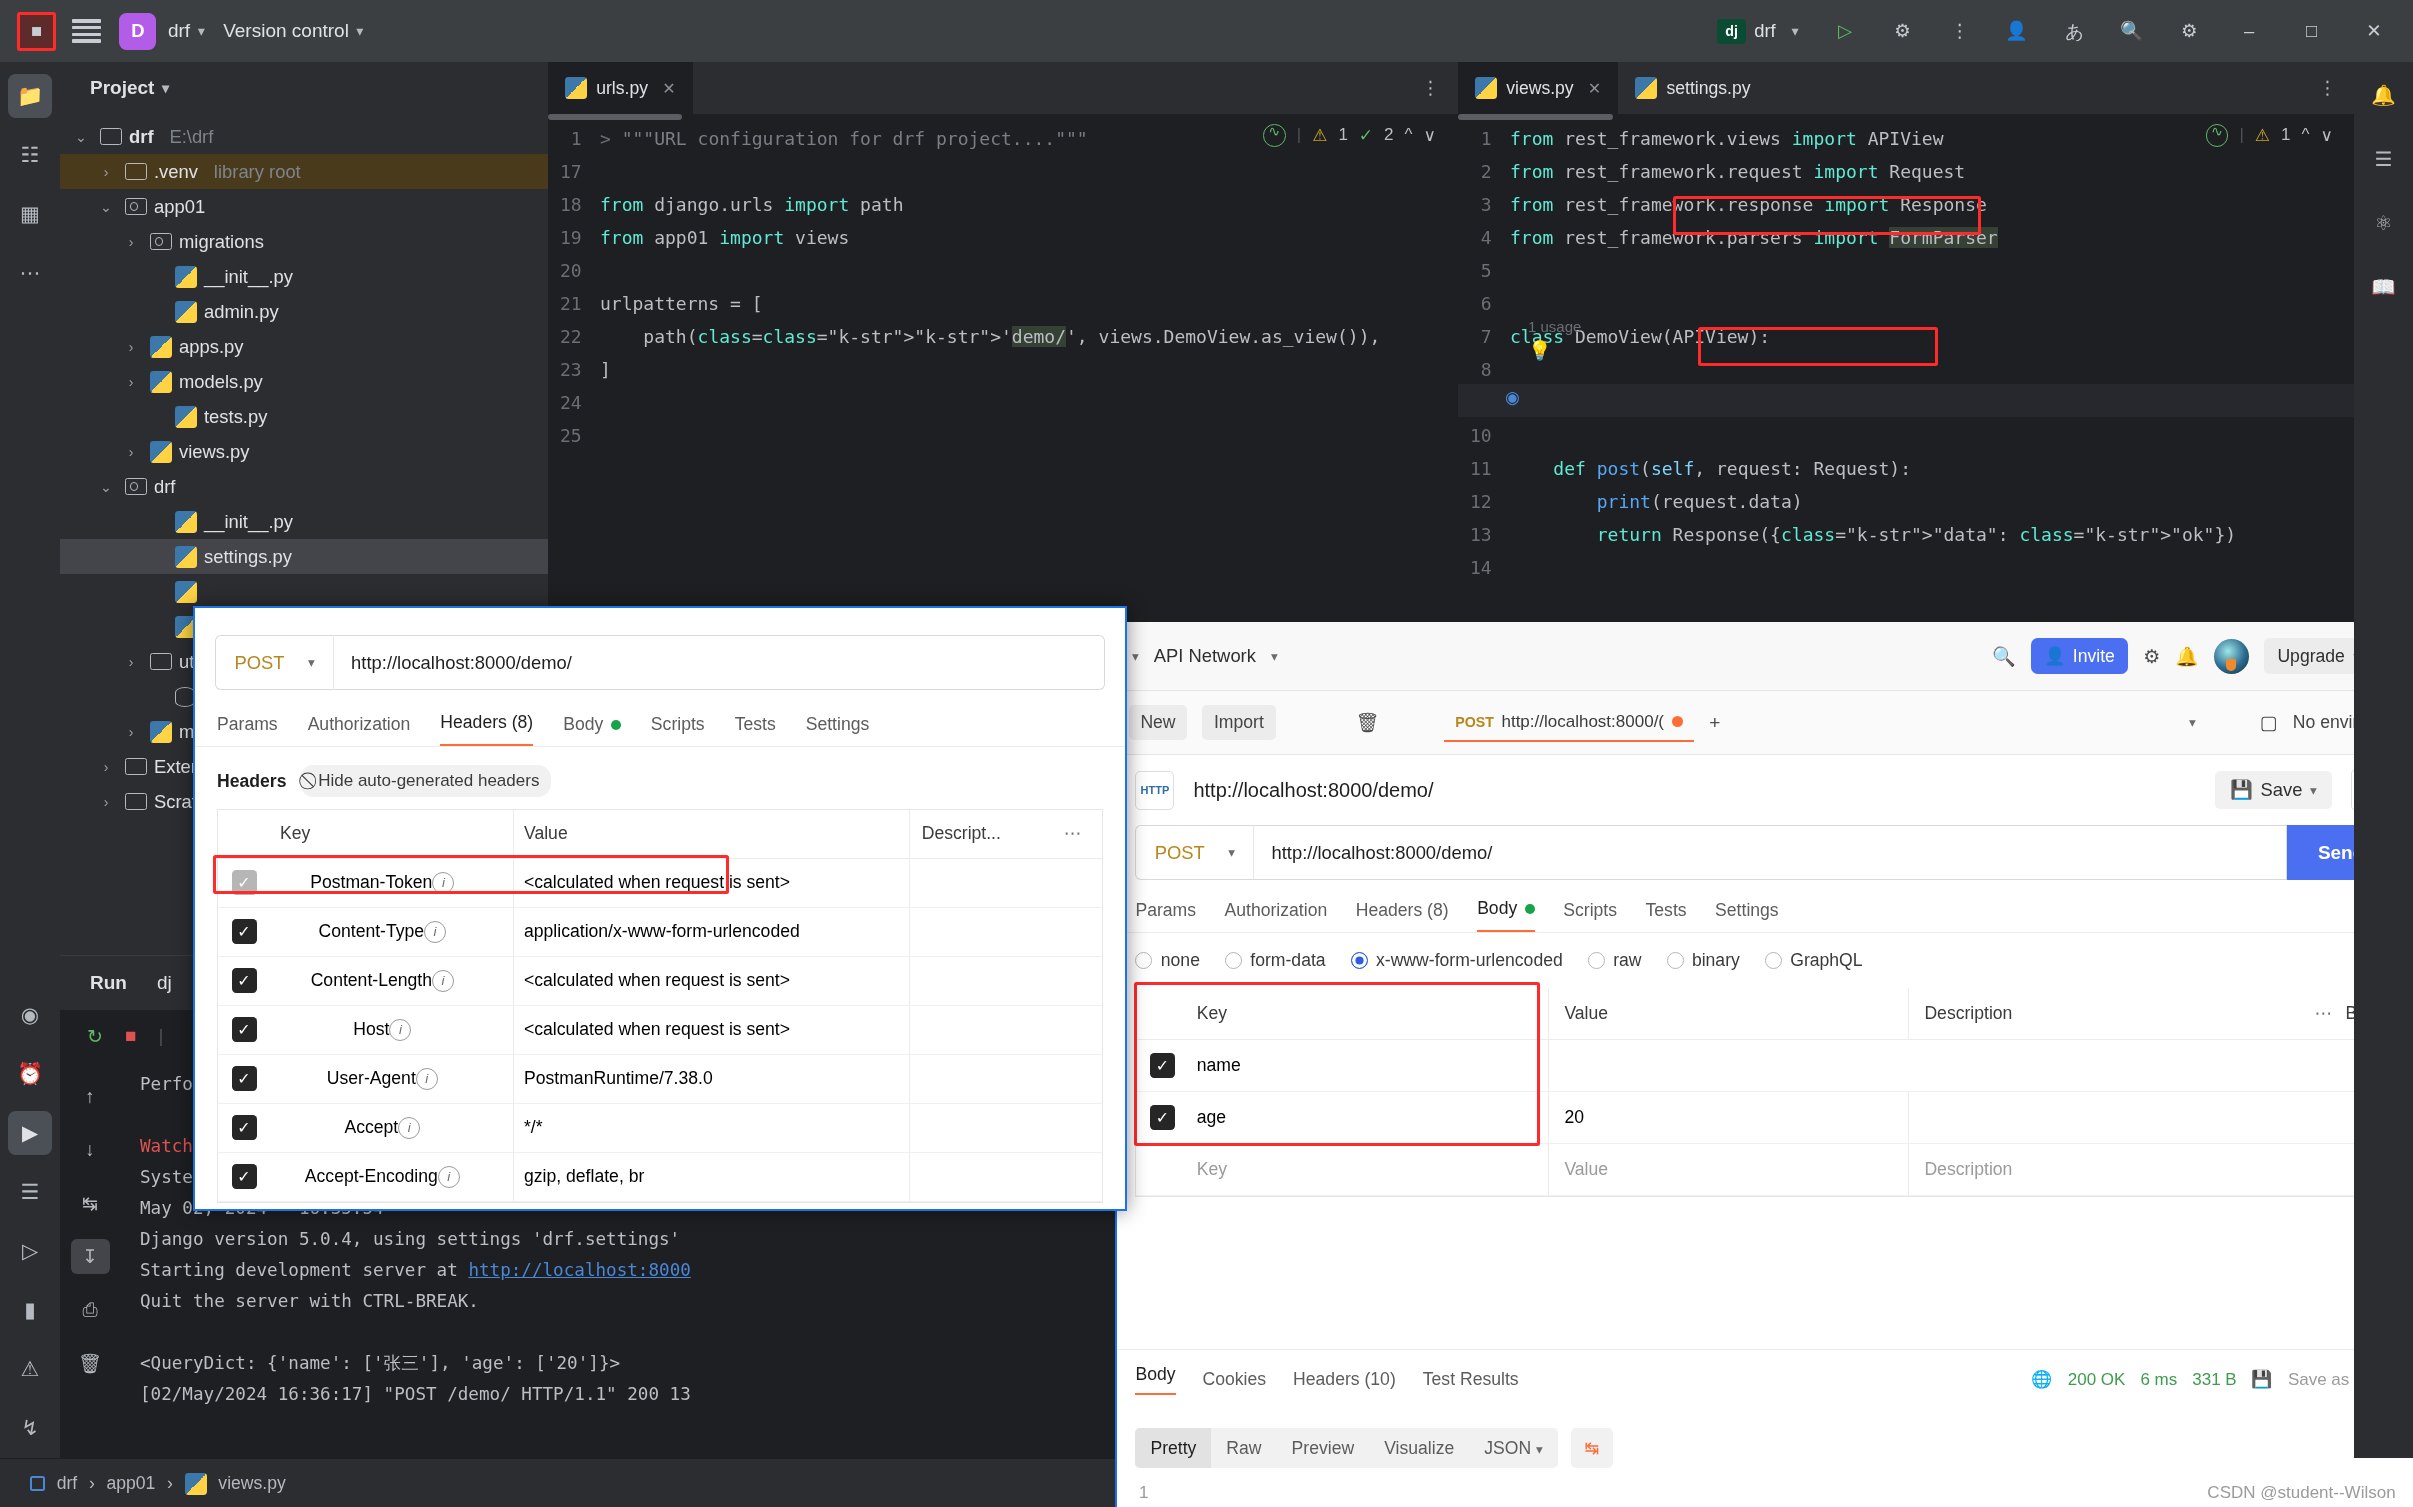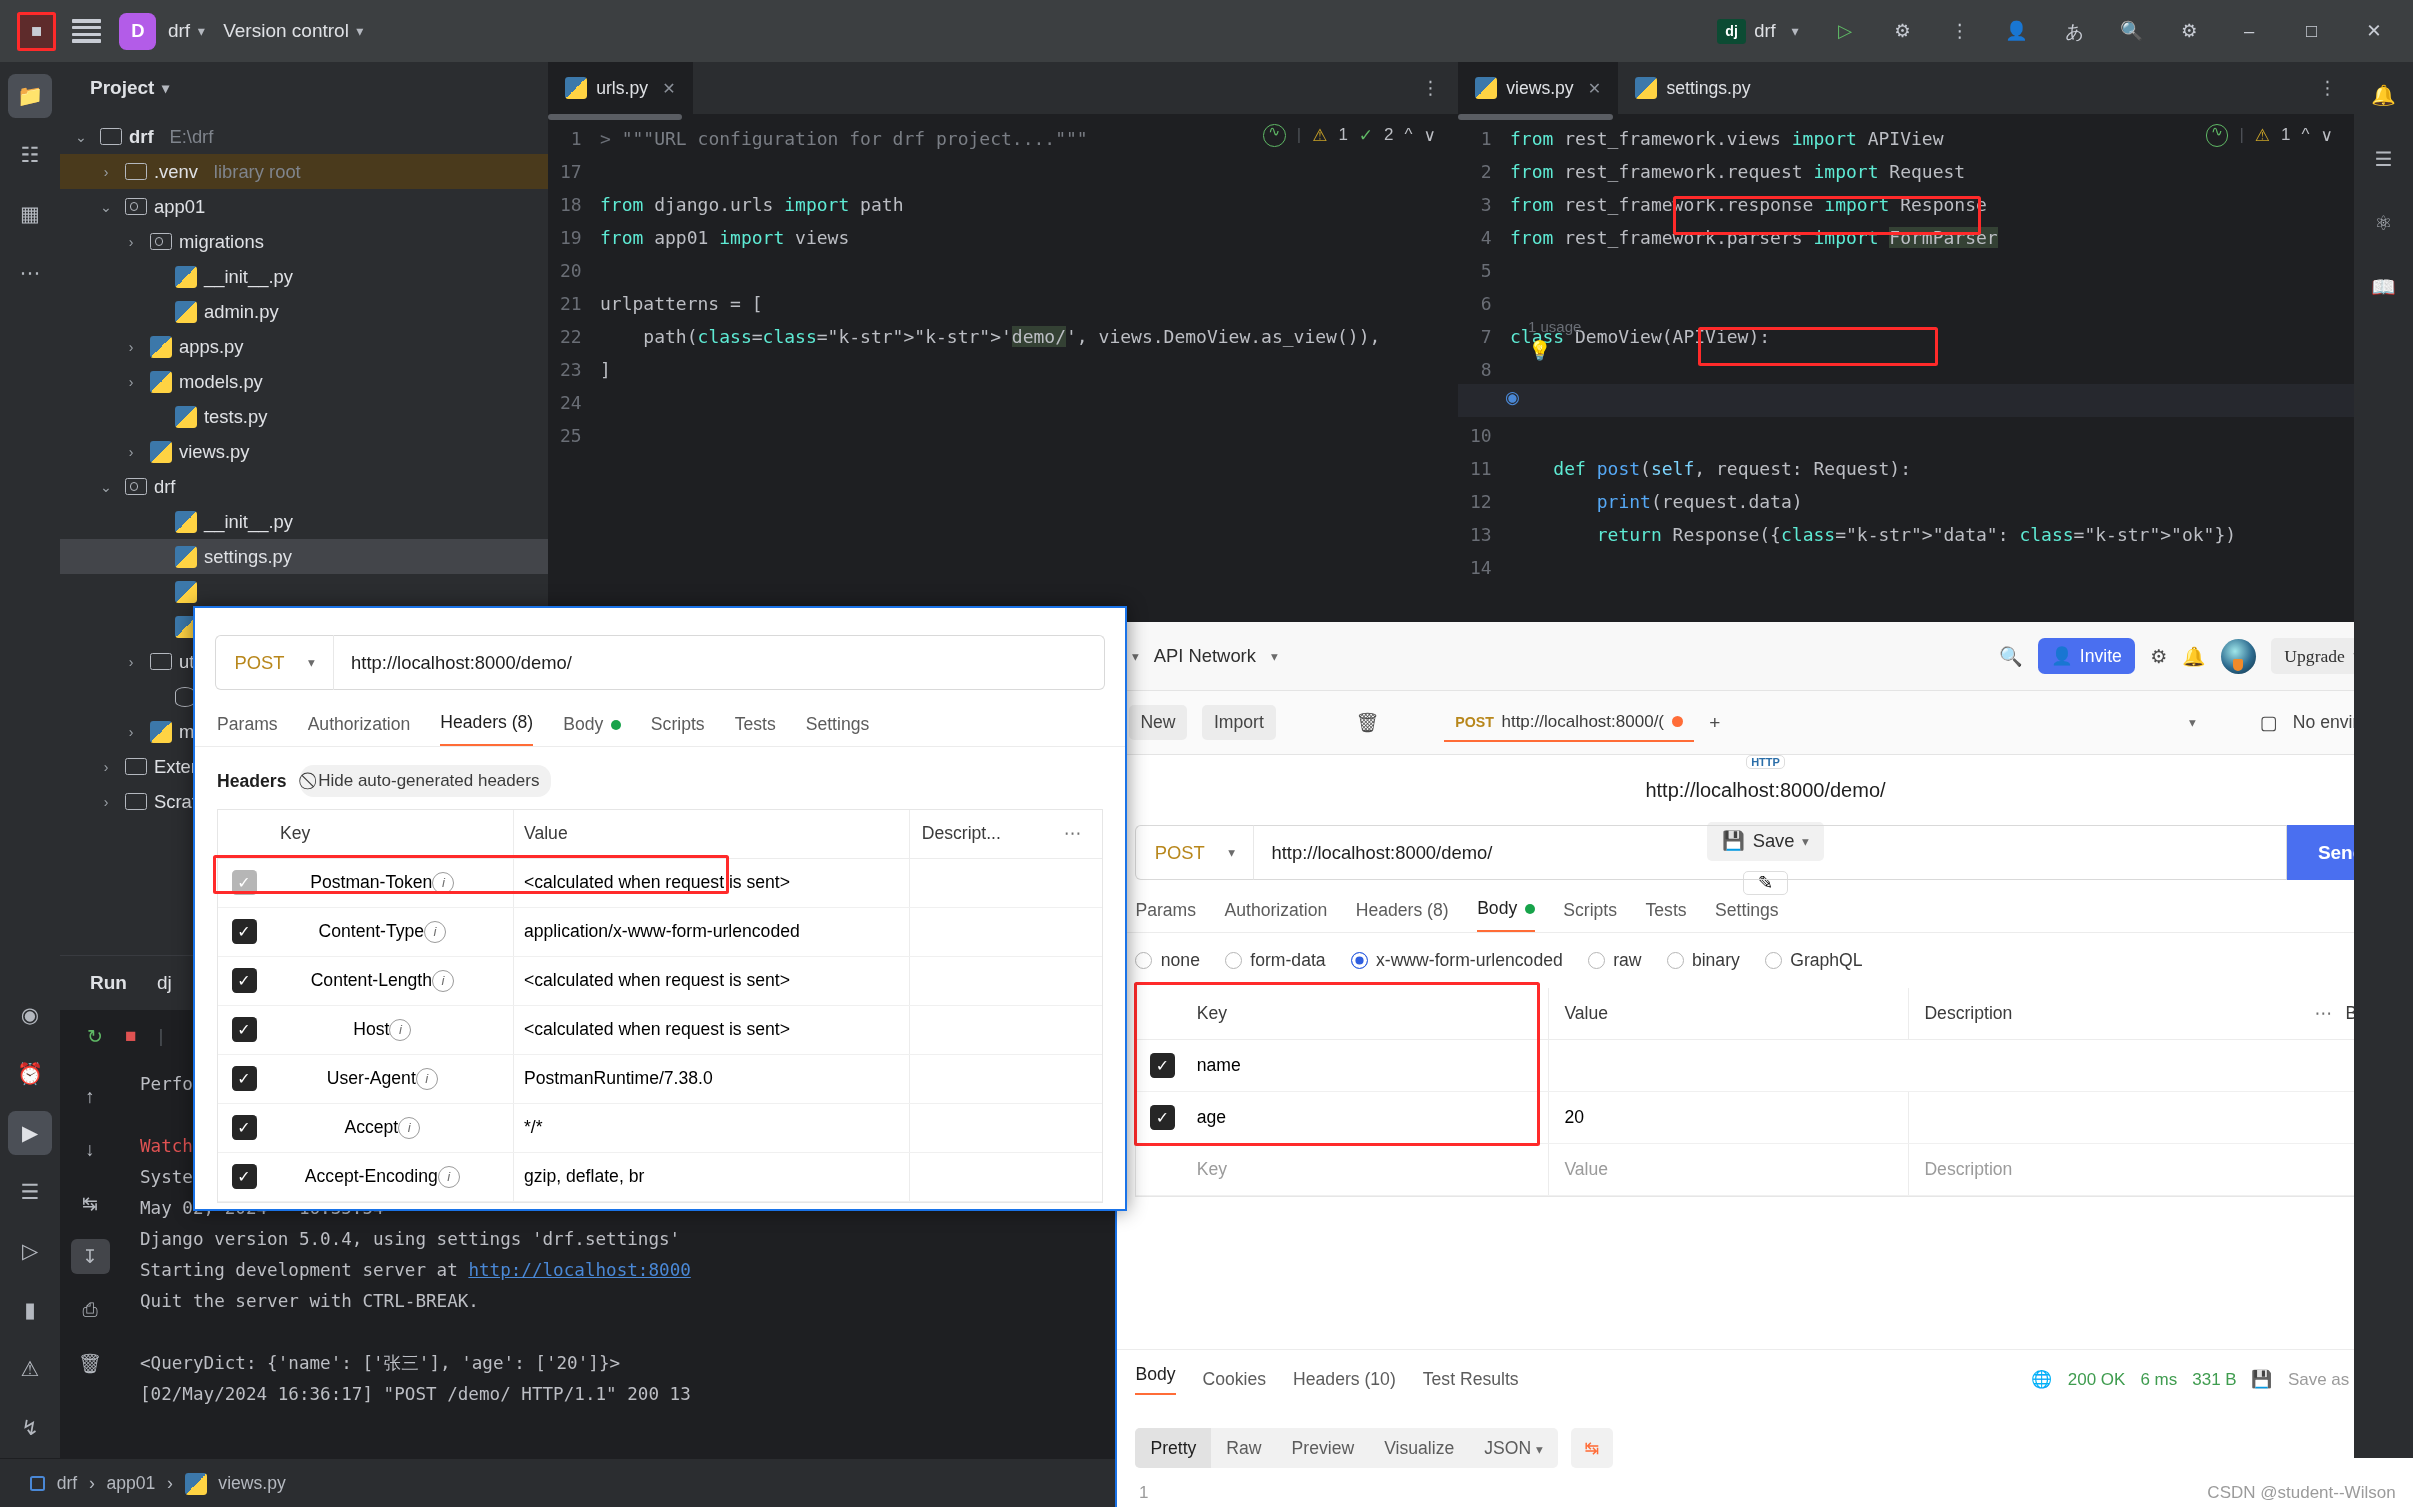--- a/index.html
+++ b/index.html
@@ -133,29 +133,29 @@
     display:flex; align-items:center; padding:0 15px; gap:15px; font-size:18.4px; color:#2f2f2f; }
   .pm-chev { color:#6b6b6b; font-size:13.4px; }
   .btn-invite { background:#4a6ff0; color:#fff; border-radius:6.7px; padding:7.5px 13.4px; font-size:17.6px;
     display:flex; align-items:center; gap:6.7px; cursor:pointer; }
   .pm-ico { color:#4c4c4c; font-size:19px; cursor:pointer; }
   .pm-avatar { width:35px; height:35px; border-radius:50%;
     background:radial-gradient(circle at 40% 35%,#9fe6ea 0%,#2d6b8f 55%,#0f2c3f 100%); position:relative; }
   .pm-avatar::after { content:""; position:absolute; left:11.7px; bottom:2.5px; width:10px; height:11.7px;
     background:#f08a2a; border-radius:1.7px 1.7px 5px 5px; }
   .btn-upgrade { background:#ececec; border-radius:5px; padding:7.5px 13.4px; font-size:17.6px; display:flex;
-    align-items:center; gap:8.4px; cursor:pointer;font-family:Liberation Serif, serif; }
+    align-items:center; gap:8.4px; cursor:pointer; }
   .pm-row2 { height:64px; background:#fafafa; border-bottom:0.8px solid #e4e4e4; display:flex;
     align-items:center; gap:15px; padding:0 11.7px; font-size:17.6px; color:#444; }
   .pm-newbtn { background:#ececec; border-radius:5px; padding:6.7px 11.7px; cursor:pointer; }
   .pm-tab-req { display:flex; align-items:center; gap:7.5px; padding:8.4px 11.7px; font-size:17px;
     border-bottom:2.5px solid #ff6c37; color:#3b3b3b; }
   .m-post { color:#b8871c; font-size:14.2px; font-weight:bold; }
   .dot-orange { width:11px; height:11px; border-radius:50%; background:#ff6c37; }
-  .pm-urlrow { height:70px; display:flex; align-items:center; padding:0 18.4px; gap:10px;flex-direction:column; }
+  .pm-urlrow { height:70px; display:flex; align-items:center; padding:0 18.4px; gap:19px; }
   .http-ico { width:39px; height:39px; border:0.8px solid #ddd; border-radius:5px; color:#2b6ea8;
     font-size:11px; font-weight:bold; display:flex; align-items:center; justify-content:center; }
   .pm-url-title { font-size:20px; color:#1f1f1f; }
   .btn-save { background:#f1f1f1; border-radius:5px; padding:8.4px 15px; display:flex; align-items:center;
     gap:7.5px; font-size:18.4px; color:#2f2f2f; cursor:pointer; }
   .btn-pencil { border:0.8px solid #ddd; border-radius:5px; width:45px; height:42px; display:flex;
     align-items:center; justify-content:center; font-size:18.4px; cursor:pointer; }
   .req-bar { display:flex; align-items:center; margin:0 18.4px 0 18.4px; }
   .req-method { border:0.8px solid #d9d9d9; border-right:none; border-radius:5.9px 0 0 5.9px; height:55px;
     display:flex; align-items:center; gap:23.5px; padding:0 18.4px; font-size:18.4px; color:#b8871c; }

